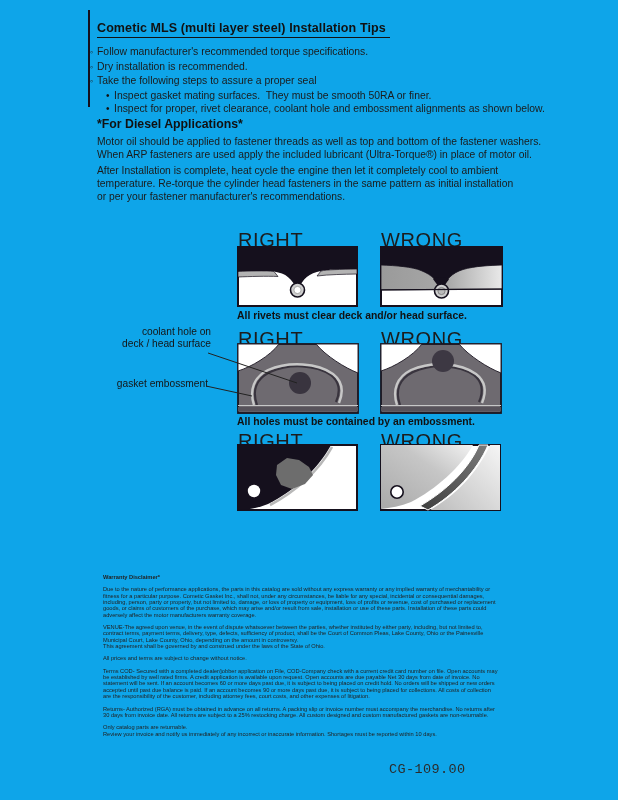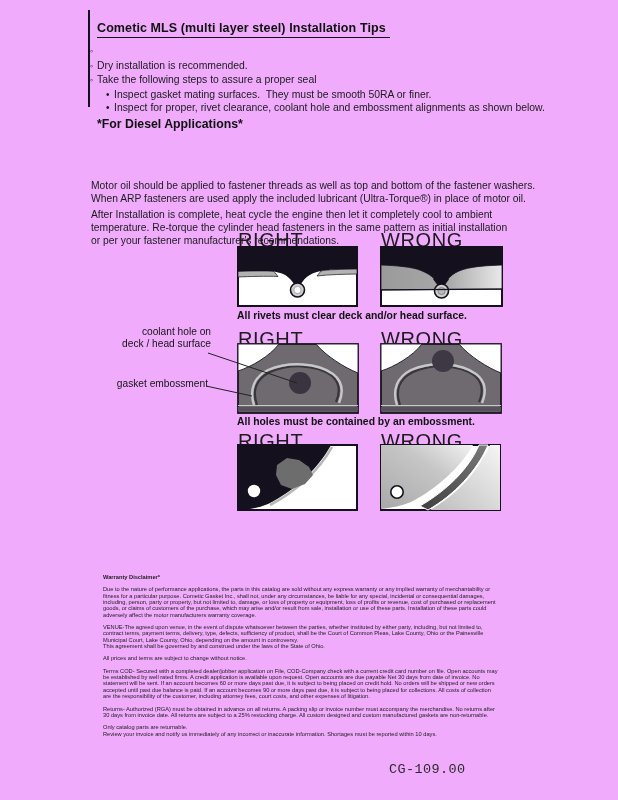--- a/index.html
+++ b/index.html
@@ -1,30 +1,30 @@
 <!DOCTYPE html>
 <html><head>
 <meta charset="utf-8">
 <style>
   html,body{margin:0;padding:0;background:#ffffff;}
-  #page{position:relative;width:618px;height:800px;background:#f0abfc;overflow:hidden;
+  #page{position:relative;width:618px;height:800px;background:#0ea5e9;overflow:hidden;
         font-family:"Liberation Sans",sans-serif;color:#1b1b1b;}
   .abs{position:absolute;}
   #edge-line{left:88px;top:10px;width:2px;height:97px;background:#15101d;}
   #title{left:97px;top:21px;font-size:12.5px;font-weight:bold;color:#111;
          border-bottom:1.6px solid #111;padding:0 4px 2px 0;letter-spacing:.1px;}
   .bullets{left:90px;top:45px;font-size:10.4px;line-height:13.6px;}
   .b-row{display:flex;align-items:baseline;}
   .b-mark{width:7px;font-size:9px;color:#222;}
   .sb-row{display:flex;align-items:baseline;margin-left:16px;}
   .sb-mark{width:8px;font-size:10px;color:#111;}
   .b-text{white-space:pre-wrap;color:#1b1b1b;}
   .h2{left:97px;top:117px;font-size:12.3px;font-weight:bold;color:#111;}
-  .para{left:91px;top:0;width:470px;font-size:10.3px;line-height:13.2px;
-        white-space:pre-line;color:#1b1b1b;margin-top:44px;}
+  .para{left:97px;top:0;width:470px;font-size:10.3px;line-height:13.2px;
+        white-space:pre-line;color:#1b1b1b;}
   #para1{top:135px;}
   #para2{top:164px;}
   #para3{top:209px;}
   .rw-label{font-size:20px;letter-spacing:.6px;color:#1c1c1c;width:120px;}
   .caption{font-size:10.4px;font-weight:bold;color:#111;line-height:11.5px;white-space:pre-line;}
   .dbox{position:absolute;}
   .side-label{font-size:10.2px;color:#151515;text-align:right;line-height:11.5px;}
   #legal{left:103px;top:574px;width:432px;font-size:5.7px;line-height:6.35px;color:#222;}
   #legal .lp{white-space:pre-line;margin:0 0 6px 0;}
   #legal .lh{font-weight:bold;margin:0 0 6px 0;}
@@ -35,20 +35,21 @@
 
 <div id="page">
 
   <div id="edge-line" class="abs"></div>
 
   <div id="title" class="abs">Cometic MLS (multi layer steel) Installation Tips</div>
 
   <div class="bullets abs">
     <div class="b-row">
       <span class="b-mark">◦</span>
+      <span class="b-text">Follow manufacturer's recommended torque specifications.</span>
     </div>
     <div class="b-row">
       <span class="b-mark">◦</span>
       <span class="b-text">Dry installation is recommended.</span>
     </div>
     <div class="b-row">
       <span class="b-mark">◦</span>
       <span class="b-text">Take the following steps to assure a proper seal</span>
     </div>
     <div class="sb-row">

